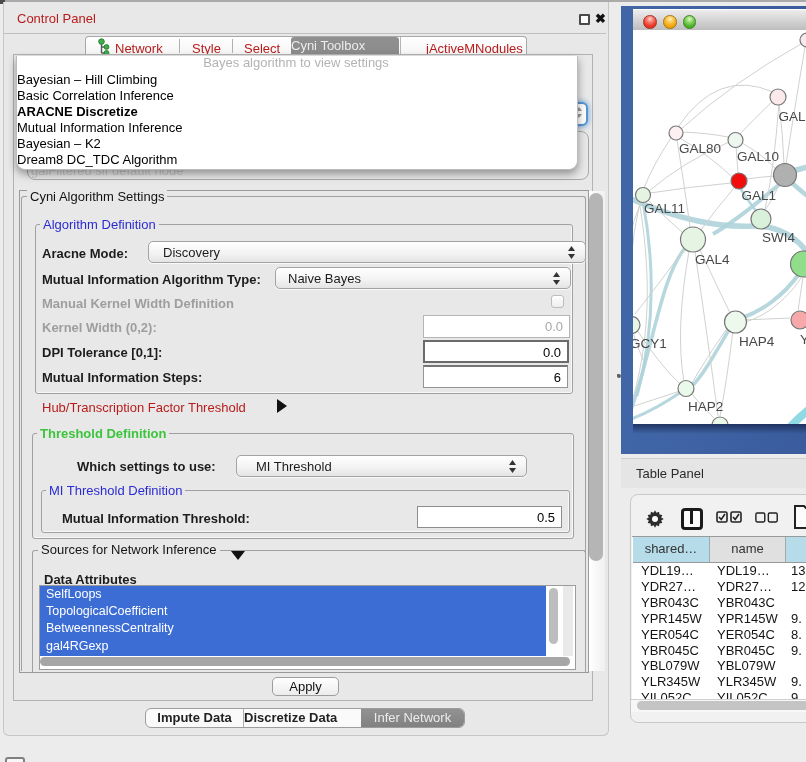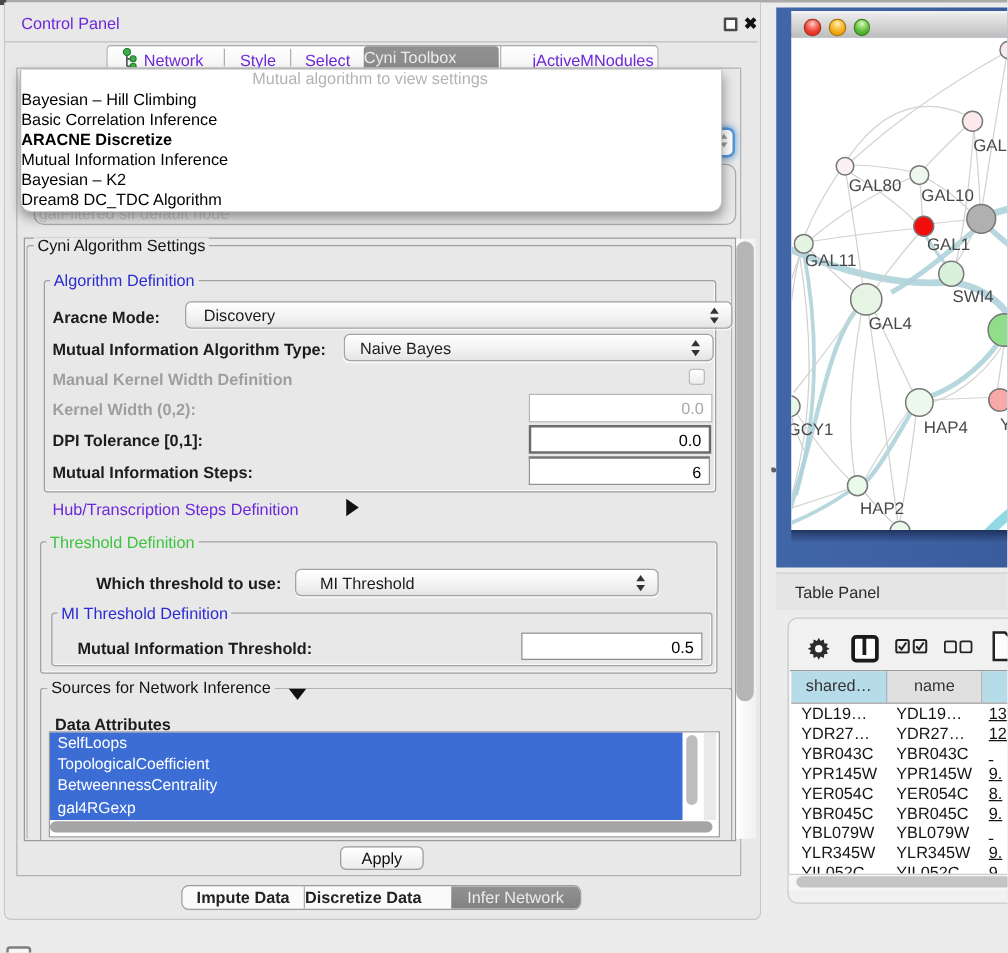--- a/index.html
+++ b/index.html
@@ -1,19 +1,19 @@
 <!DOCTYPE html>
 <html><head>
 <meta charset="utf-8">
 <style>
 html,body{margin:0;padding:0;}
 body{width:806px;height:762px;background:#ececec;font-family:"Liberation Sans",sans-serif;position:relative;overflow:hidden;}
 .abs{position:absolute;}
 .b13{font-size:13px;font-weight:bold;color:#1c1c1c;}
-.r13{font-size:13px;color:#6d28d9;}
+.r13{font-size:13px;color:#b91c1c;}
 .fs{position:absolute;border:1px solid #a0a0a0;border-radius:3px;box-shadow:inset -1px -1px 0 rgba(255,255,255,.7);}
 .leg{position:absolute;background:#e8e8e8;padding:0 3px;font-size:13px;line-height:14px;}
 .combo{position:absolute;border:1px solid #a3a3a3;border-radius:5px;background:linear-gradient(#ffffff,#f2f2f2 60%,#e4e4e4);box-shadow:0 1px 1px rgba(255,255,255,.8);}
 .combo .ct{position:absolute;top:3px;font-size:13px;color:#1c1c1c;}
 .carr{position:absolute;right:9px;top:4px;width:9px;height:13px;}
 .fld{position:absolute;background:#fff;font-size:13px;text-align:right;}
 .fld span{position:absolute;right:6px;top:3px;}
 </style>
 </head>
 <body>
@@ -47,21 +47,21 @@
 
 <div class="abs" style="left:27px;top:131px;width:560px;height:47px;border:1px solid #a9a9a9;border-radius:8px;background:#e8e8e8;"></div>
 <div class="abs" style="left:31px;top:163px;font-size:13px;color:#c9c9c9;">galFiltered sif default node</div>
 <div class="abs" style="left:330px;top:102px;width:254px;height:20px;border:2px solid #5795d2;border-radius:6px;background:#fff;box-shadow:0 0 4px 1.5px rgba(100,160,225,.65);"></div>
 <svg class="abs" style="left:575px;top:106px;" width="8" height="13" viewBox="0 0 8 13">
     <path d="M4 1 L7 5 L1 5 Z" fill="#9a9a9a"></path>
     <path d="M4 12 L7 8 L1 8 Z" fill="#9a9a9a"></path>
   </svg>
 
 <div class="abs" style="left:16px;top:56px;width:560px;height:113px;background:#fff;border:1px solid #bbb;border-top:none;border-radius:0 0 9px 9px;box-shadow:0 4px 9px rgba(0,0,0,.38);"></div>
-<div class="abs" style="left:16px;top:55px;width:560px;height:16px;text-align:center;font-size:13px;color:#b3b3b3;">Mutual algorithm to view settings</div>
+<div class="abs" style="left:16px;top:55px;width:560px;height:16px;text-align:center;font-size:13px;color:#b3b3b3;">Bayes algorithm to view settings</div>
 <div class="abs" style="left:17px;top:72px;width:545px;font-size:13px;color:#000;line-height:16px;">Bayesian – Hill Climbing<br>Basic Correlation Inference<br><b>ARACNE Discretize</b><br>Mutual Information Inference<br>Bayesian – K2<br>Dream8 DC_TDC Algorithm</div>
 
 <div class="abs" style="left:19px;top:190px;width:568px;height:481px;border:1px solid #9a9a9a;"></div>
 <div class="abs" style="left:589px;top:191px;width:16px;height:480px;background:linear-gradient(to right,#ffffff,#f0f0f0);"></div>
 <div class="abs" style="left:589px;top:193px;width:14px;height:368px;border-radius:7px;background:#b5b5b5;"></div>
 
 <div class="fs" style="left:21px;top:196px;width:563px;height:474px;border-bottom:none;border-radius:3px 3px 0 0;box-shadow:none;"></div>
 <div class="leg" style="left:27px;top:190px;color:#141414;">Cyni Algorithm Settings</div>
 
 <div class="fs" style="left:35px;top:224px;width:536px;height:168px;"></div>
@@ -91,26 +91,26 @@
   </div>
 <div class="abs b13" style="left:42px;top:345px;">DPI Tolerance [0,1]:</div>
 <div class="fld" style="left:423px;top:340px;width:142px;height:19px;border:2px solid #6b6b6b;color:#000;">
     <span>0.0</span>
   </div>
 <div class="abs b13" style="left:42px;top:370px;">Mutual Information Steps:</div>
 <div class="fld" style="left:423px;top:365px;width:143px;height:20px;border:1px solid #949494;border-top:2px solid #757575;color:#000;">
     <span>6</span>
   </div>
 
-<div class="abs r13" style="left:42px;top:400px;">Hub/Transcription Steps Definition</div>
+<div class="abs r13" style="left:42px;top:400px;">Hub/Transcription Factor Threshold</div>
 <div class="abs" style="left:277px;top:399px;width:0;height:0;border-left:10px solid #111;border-top:7px solid transparent;border-bottom:7px solid transparent;"></div>
 
 <div class="fs" style="left:32px;top:433px;width:540px;height:104px;"></div>
-<div class="leg" style="left:37px;top:427px;color:#3cc43c;">Threshold Definition</div>
-<div class="abs b13" style="left:77px;top:459px;">Which threshold to use:</div>
+<div class="leg" style="left:37px;top:427px;color:#3cc43c;font-weight:bold;">Threshold Definition</div>
+<div class="abs b13" style="left:77px;top:459px;">Which settings to use:</div>
 <div class="combo" style="left:236px;top:455px;width:289px;height:20px;">
   <span class="ct" style="left:19px;">MI Threshold</span>
   <svg class="carr" viewBox="0 0 9 13">
       <path d="M4.5 0 L8 5 L1 5 Z" fill="#333"></path>
       <path d="M4.5 13 L8 8 L1 8 Z" fill="#333"></path>
     </svg>
 </div>
 <div class="fs" style="left:41px;top:490px;width:527px;height:41px;"></div>
 <div class="leg" style="left:46px;top:484px;color:#2b2bd3;">MI Threshold Definition</div>
 <div class="abs b13" style="left:62px;top:511px;">Mutual Information Threshold:</div>
@@ -258,17 +258,17 @@
 <div class="abs" style="left:632px;top:536px;width:174px;height:163px;background:#fff;border-top:1px solid #9a9a9a;"></div>
 
 <div class="abs" style="left:633px;top:537px;width:76px;height:25px;background:#b6dcea;border-right:1px solid #9aabb3;font-size:13px;color:#333;text-align:center;line-height:24px;">shared…</div>
 <div class="abs" style="left:710px;top:537px;width:75px;height:25px;background:#e0e0e0;border-right:1px solid #a8a8a8;font-size:13px;color:#333;text-align:center;line-height:24px;">name</div>
 <div class="abs" style="left:786px;top:537px;width:20px;height:25px;background:#b6dcea;"></div>
 <div class="abs" style="left:633px;top:562px;width:173px;height:1px;background:#999;"></div>
 
 <div class="abs" style="left:633px;top:563px;width:173px;height:136px;overflow:hidden;font-size:13px;color:#141414;">
  <div style="position:absolute;left:8px;top:0;line-height:15.9px;">YDL19…<br>YDR27…<br>YBR043C<br>YPR145W<br>YER054C<br>YBR045C<br>YBL079W<br>YLR345W<br>YIL052C</div>
  <div style="position:absolute;left:84px;top:0;line-height:15.9px;">YDL19…<br>YDR27…<br>YBR043C<br>YPR145W<br>YER054C<br>YBR045C<br>YBL079W<br>YLR345W<br>YIL052C</div>
- <div style="position:absolute;left:158px;top:0;line-height:15.9px;text-decoration:underline;">13<br>12<br>&nbsp;<br>9.<br>8.<br>9.<br>&nbsp;<br>9.<br>9.</div>
+ <div style="position:absolute;left:158px;top:0;line-height:15.9px;">13<br>12<br>&nbsp;<br>9.<br>8.<br>9.<br>&nbsp;<br>9.<br>9.</div>
 </div>
 
 <div class="abs" style="left:631px;top:699px;width:175px;height:12px;background:#f7f7f7;border-top:1px solid #cfcfcf;"></div>
 <div class="abs" style="left:637px;top:701px;width:172px;height:9px;border-radius:4.5px;background:#c4c4c4;"></div>
 
 </body></html>

